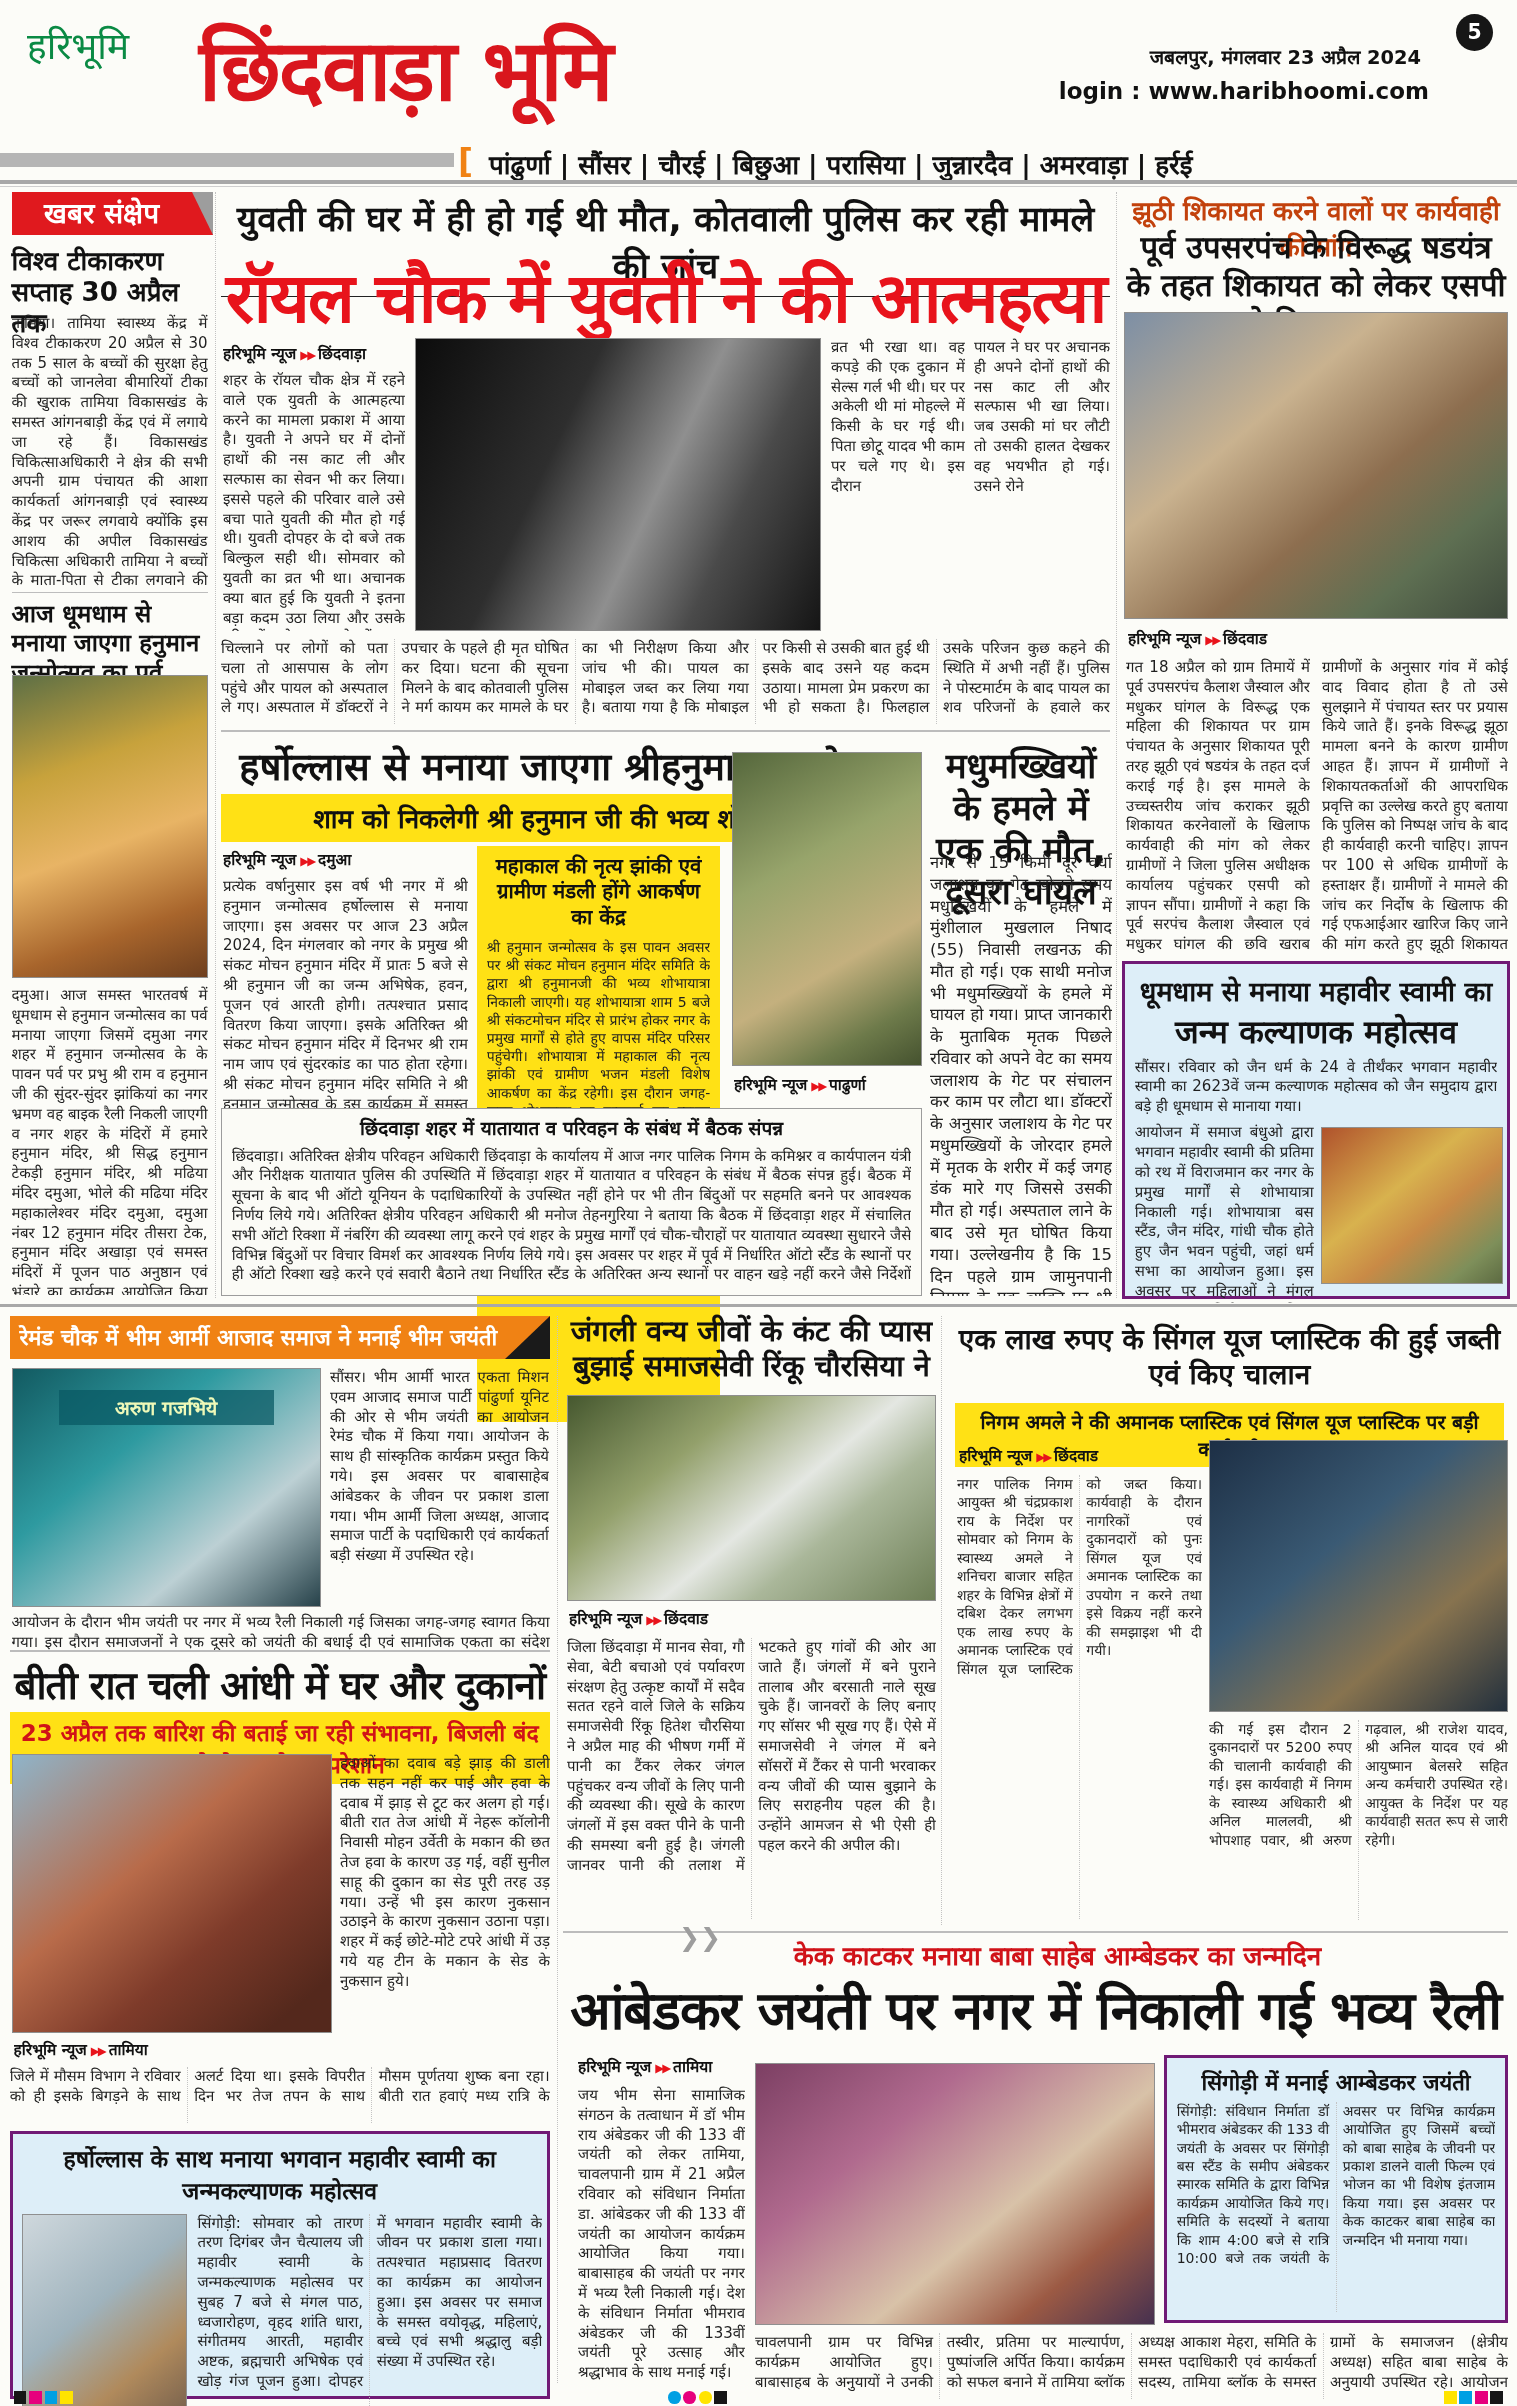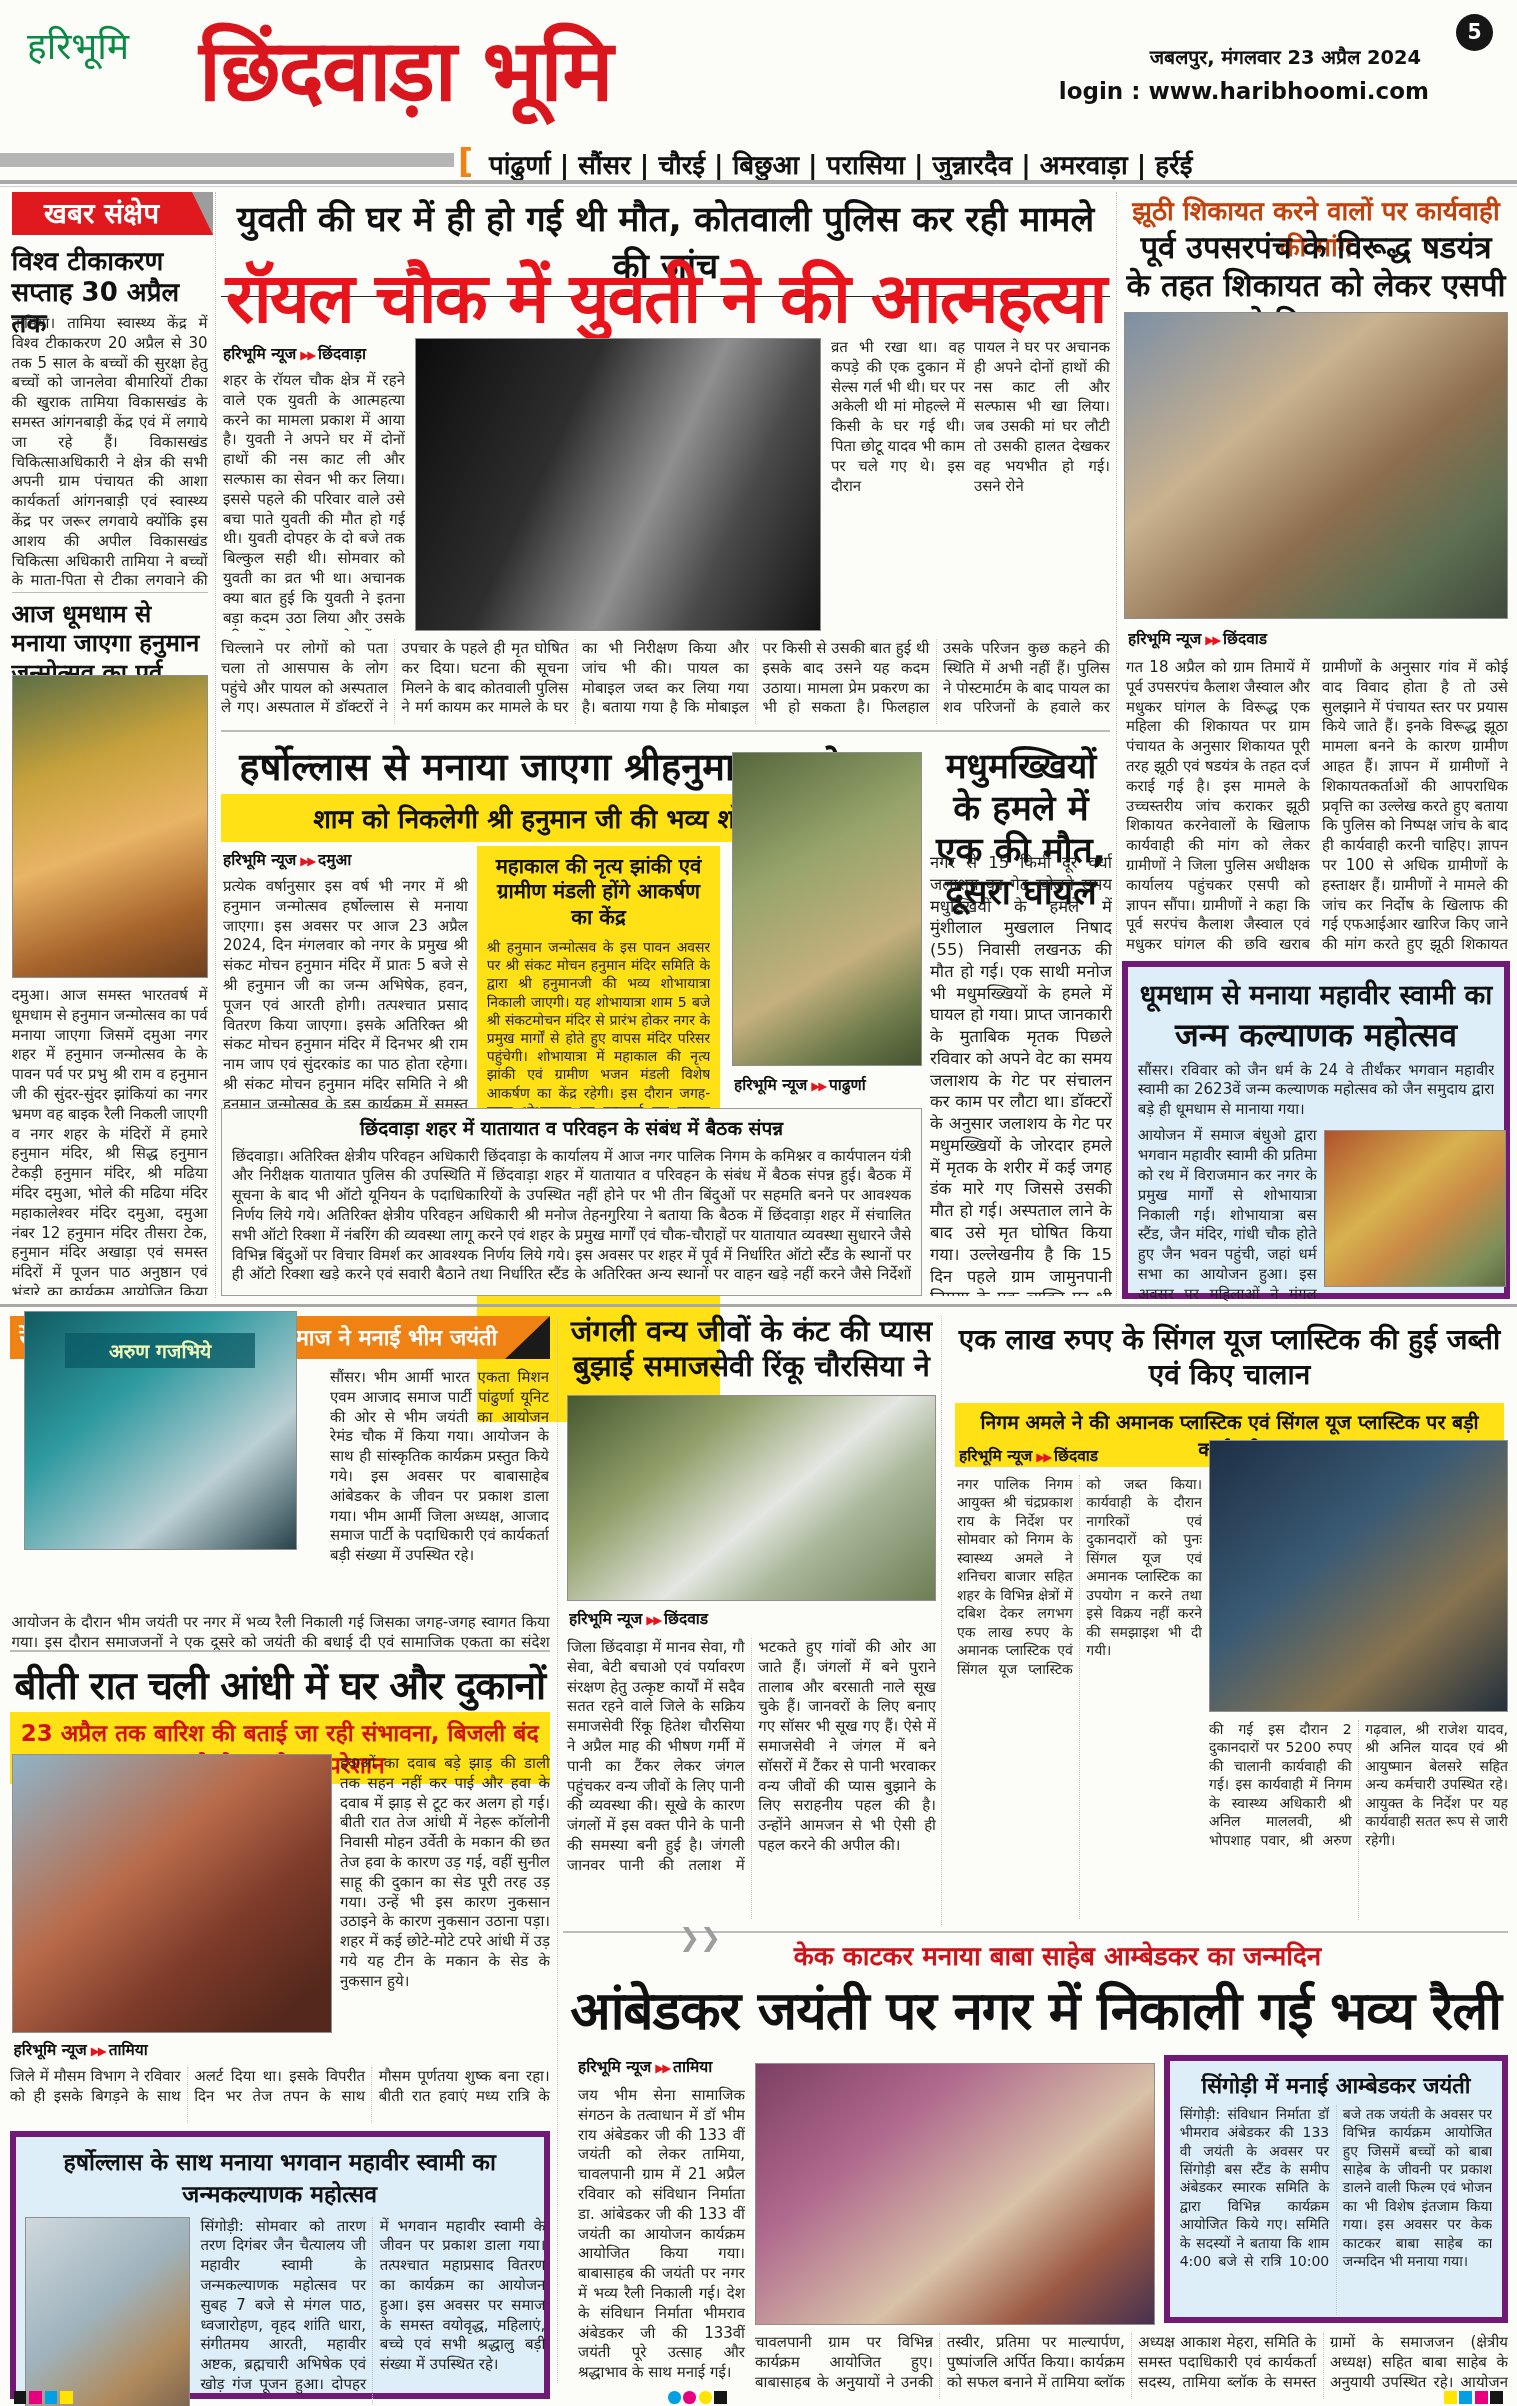--- a/index.html
+++ b/index.html
@@ -9,21 +9,21 @@
   .bt{font-size:15px;line-height:1.32;text-align:justify;overflow:hidden;color:#1f1f1f;}
   .bt-sm{font-size:14px;line-height:1.3;text-align:justify;overflow:hidden;color:#1f1f1f;}
   .ctr{text-align:center;}
   .byline{font-size:15.5px;font-weight:bold;color:#111;white-space:nowrap;overflow:hidden;}
   .byline .arr{color:#e8131b;margin:0 3.9px;font-size:11.6px;letter-spacing:-1.9px;}
   .photo{border:1px solid #8f8f8f;overflow:hidden;}
   .vsep{border-left:1.9px dotted #c2c2c2;width:0;}
   .hrule{background:#a8a8a8;}
   .headline-black{font-weight:bold;color:#111;}
   .yellowbar{background:#ffe115;}
-  .bluebox{background:#ddeef8;border:6px solid #701a75;}
+  .bluebox{background:#ddeef8;border:3px solid #701a75;}
   .cols2{column-count:2;column-gap:13.6px;column-rule:1px dotted #c4c4c4;}
   .cols3{column-count:3;column-gap:13.6px;column-rule:1px dotted #c4c4c4;}
   .cols4{column-count:4;column-gap:13.6px;column-rule:1px dotted #c4c4c4;}
   .cols5{column-count:5;column-gap:13.6px;column-rule:1px dotted #c4c4c4;}
   .regsq{width:12.6px;height:12.6px;display:inline-block;margin-right:2.9px;}
   .regcir{width:12.6px;height:12.6px;border-radius:50%;display:inline-block;margin-right:2.9px;}
 </style>
 </head>
 <body>
 
@@ -116,21 +116,21 @@
       <div class="bt" style="position:absolute;left:0;top:0;width:179px;height:180px;">आयोजन में समाज बंधुओ द्वारा भगवान महावीर स्वामी की प्रतिमा को रथ में विराजमान कर नगर के प्रमुख मार्गों से शोभायात्रा निकाली गई। शोभायात्रा बस स्टैंड, जैन मंदिर, गांधी चौक होते हुए जैन भवन पहुंची, जहां धर्म सभा का आयोजन हुआ। इस अवसर पर महिलाओं ने मंगल कलश धारण किये एवं झांकियां आकर्षण का केंद्र रहीं। समाज के वरिष्ठ जनों ने महावीर स्वामी के जीवन एवं सिद्धांतों पर प्रकाश डाला। महोत्सव के समापन पर प्रसाद वितरण किया गया।</div>
       <div class="photo" style="position:absolute;left:186px;top:3.9px;width:180px;height:155px;background:linear-gradient(140deg,#b0522c 0%,#d8b24e 40%,#c98a46 60%,#7e8f5a 85%,#5d6b42 100%);"></div>
     </div>
   </div>
 
   <div class="abs hrule" style="left:0;top:1304px;width:1518px;height:2.9px;"></div>
 
   <div class="abs" style="left:9.7px;top:1316px;width:495px;height:43px;background:#f08214;color:#fff;font-size:22px;font-weight:bold;line-height:43px;padding-left:9.7px;">रेमंड चौक में भीम आर्मी आजाद समाज ने मनाई भीम जयंती</div>
   <div class="abs" style="left:505px;top:1316px;width:0;height:0;border-left:45px solid #f08214;border-bottom:43px solid #1a1a1a;"></div>
 
-  <div class="abs photo" style="left:11.6px;top:1311px;width:273px;height:239px;background:linear-gradient(140deg,#125a61 0%,#2e9aa0 35%,#bcd0d4 70%,#27424a 100%);margin-left:12px;">
+  <div class="abs photo" style="left:11.6px;top:1368px;width:309px;height:239px;background:linear-gradient(140deg,#125a61 0%,#2e9aa0 35%,#bcd0d4 70%,#27424a 100%);">
     <div style="margin:21.3px auto 0;width:70%;background:rgba(10,90,100,.75);color:#eef9b8;font-size:19.4px;font-weight:bold;text-align:center;padding:3.9px 0;">अरुण गजभिये</div>
   </div>
   <div class="abs bt" style="left:330px;top:1368px;width:219px;height:239px;">सौंसर। भीम आर्मी भारत एकता मिशन एवम आजाद समाज पार्टी पांढुर्णा यूनिट की ओर से भीम जयंती का आयोजन रेमंड चौक में किया गया। आयोजन के साथ ही सांस्कृतिक कार्यक्रम प्रस्तुत किये गये। इस अवसर पर बाबासाहेब आंबेडकर के जीवन पर प्रकाश डाला गया। भीम आर्मी जिला अध्यक्ष, आजाद समाज पार्टी के पदाधिकारी एवं कार्यकर्ता बड़ी संख्या में उपस्थित रहे।</div>
   <div class="abs bt" style="left:11.6px;top:1613px;width:538px;height:39px;">आयोजन के दौरान भीम जयंती पर नगर में भव्य रैली निकाली गई जिसका जगह-जगह स्वागत किया गया। इस दौरान समाजजनों ने एक दूसरे को जयंती की बधाई दी एवं सामाजिक एकता का संदेश दिया। कार्यक्रम में विभिन्न ग्रामों से पहुंचे समाजबंधु उपस्थित रहे।</div>
 
   <div class="abs vsep" style="left:557px;top:1316px;height:1067px;"></div>
 
   <div class="abs headline-black ctr" style="left:567px;top:1314px;width:369px;font-size:29px;line-height:1.2;">जंगली वन्य जीवों के कंट की प्यास बुझाई समाजसेवी रिंकू चौरसिया ने</div>
   <div class="abs photo" style="left:567px;top:1395px;width:369px;height:206px;background:linear-gradient(140deg,#46582f 0%,#93a06b 30%,#e4e7e2 55%,#aab79a 70%,#6d7e55 100%);"></div>
   <div class="abs byline" style="left:569px;top:1607px;width:243px;">

